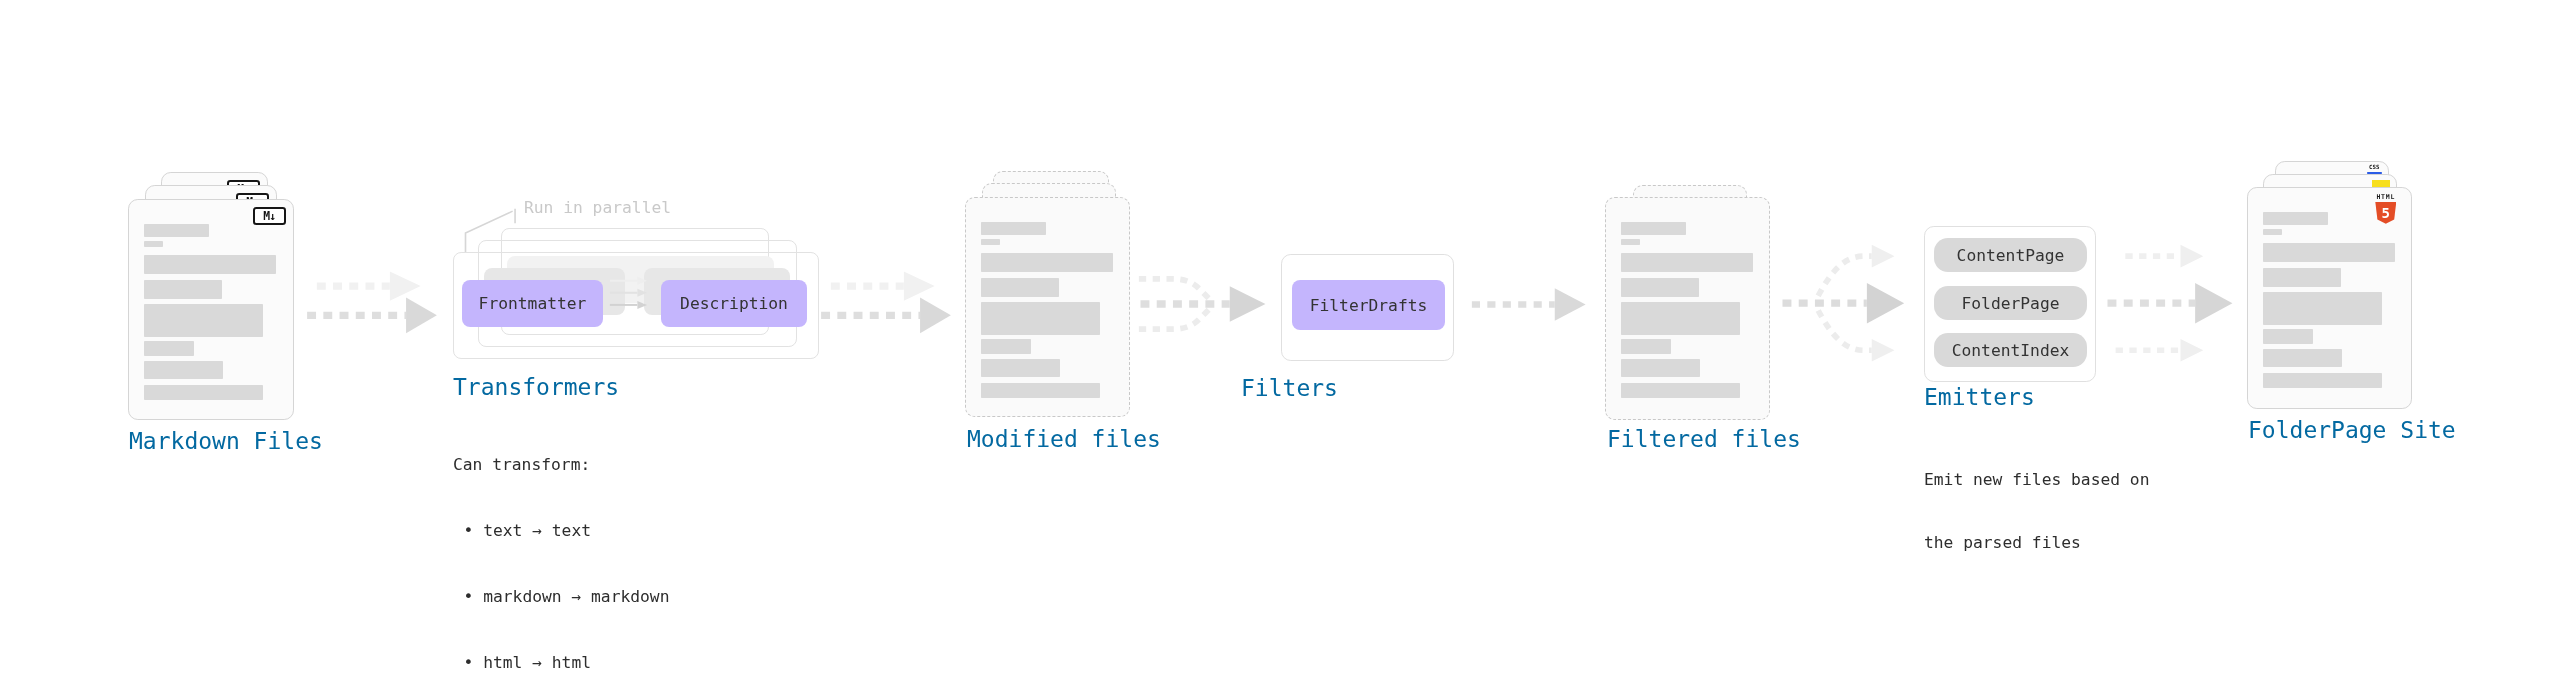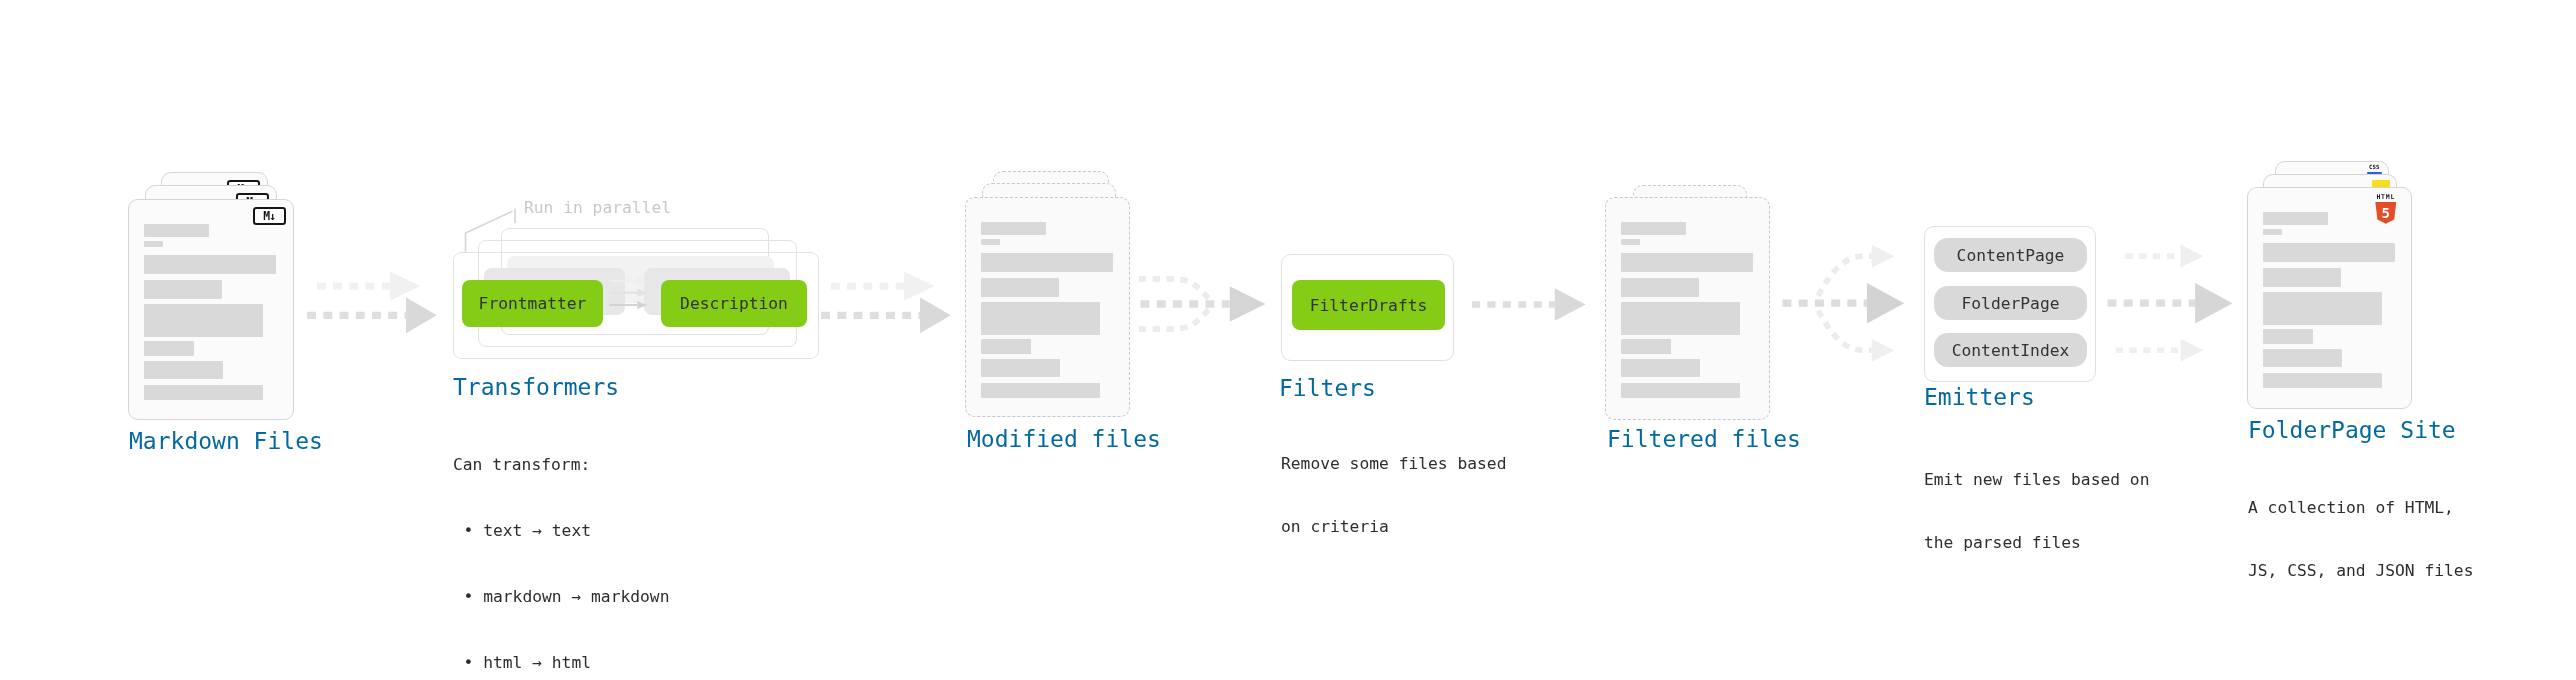--- a/index.html
+++ b/index.html
@@ -12,21 +12,21 @@
   .file-card.dash{background:#fafafa;border:1.6px dashed #c8c8c8;}
   .bar{position:absolute;left:14.6px;background:#d9d9d9;border-radius:0.8px;}
   
   .md-badge{position:absolute;top:6.5px;right:7.3px;width:29px;height:14.6px;border:2.4px solid #161616;border-radius:3.3px;
     background:#fff;font-size:11.4px;line-height:14px;font-weight:bold;text-align:center;color:#161616;letter-spacing:-0.8px;}
   
   .t-box{position:absolute;border:1.6px solid #e2e2e2;border-radius:8.1px;box-sizing:border-box;background:transparent;}
   .panel{position:absolute;background:#ffffff;border:1.6px solid #e0e0e0;border-radius:9.8px;box-sizing:border-box;}
   .pill{position:absolute;border-radius:8.1px;display:flex;align-items:center;justify-content:center;
     font-size:16.3px;color:#333333;}
-  .pill.front{background:#84cc16;}
+  .pill.front{background:#c4b5fd;}
   .pill.g1{background:#e7e7e7;}
   .pill.g2{background:#f2f2f2;}
   .e-pill{position:absolute;width:153px;height:34px;background:#d9d9d9;border-radius:14px;
     display:flex;align-items:center;justify-content:center;font-size:16.3px;color:#333333;}
   
   .heading{position:absolute;font-size:23px;font-weight:500;color:#0369a1;white-space:pre;}
   .sub{position:absolute;font-size:16.3px;line-height:21px;color:#2d2d2d;white-space:pre;}
   .body-list{position:absolute;font-size:16.3px;line-height:22px;color:#2d2d2d;white-space:pre;}
   .body-list .indent{padding-left:10.6px;}
   .annot{position:absolute;font-size:16.3px;color:#c9c9c9;white-space:pre;}
@@ -135,25 +135,21 @@
 
   <svg class="arrow" style="left:1134px;top:265px" width="142" height="78" viewBox="0 0 175 96">
     <path d="M6,17 L48,17 Q70,17 82,31 L96,45" stroke="#ececec" stroke-width="7" stroke-dasharray="9 8" fill="none"></path>
     <path d="M6,79 L48,79 Q70,79 82,65 L96,51" stroke="#ececec" stroke-width="7" stroke-dasharray="9 8" fill="none"></path>
     <line x1="8" y1="48" x2="118" y2="48" stroke="#dedede" stroke-width="9" stroke-dasharray="11 9"></line>
     <polygon points="118,26 162,48 118,70" fill="#d5d5d5"></polygon>
   </svg>
 
   <div class="panel" style="left:1281px;top:254px;width:173px;height:107px"></div>
   <div class="pill front" style="left:1292px;top:280px;width:153px;height:50px">FilterDrafts</div>
-  <div class="heading" style="left:1279px;top:375px">Filters</div>
-  <div class="sub" style="left:1281px;top:411px">
-    <div>Remove some files based</div>
-    <div>on criteria</div>
-  </div>
+  <div class="heading" style="left:1241px;top:375px">Filters</div>
 
   <svg class="arrow" style="left:1467px;top:280px" width="130" height="49" viewBox="0 0 160 60">
     <line x1="6" y1="30" x2="108" y2="30" stroke="#dedede" stroke-width="8" stroke-dasharray="10 9"></line>
     <polygon points="108,10 146,30 108,50" fill="#d9d9d9"></polygon>
   </svg>
 
   <div class="file-card dash" style="left:1633px;top:185px;width:114px;height:221px"></div>
   <div class="file-card dash" style="left:1605px;top:197px;width:165px;height:223px">
     <div>
         <div class="bar" style="top: 24.4px; width: 65px; height: 12.2px;"></div>
@@ -217,19 +213,15 @@
         <div class="bar" style="top: 41px; width: 19.5px; height: 5.7px;"></div>
         <div class="bar" style="top: 55px; width: 132px; height: 18.7px;"></div>
         <div class="bar" style="top: 80px; width: 78px; height: 18.7px;"></div>
         <div class="bar" style="top: 104px; width: 119px; height: 32.5px;"></div>
         <div class="bar" style="top: 141px; width: 50px; height: 14.6px;"></div>
         <div class="bar" style="top: 161px; width: 79px; height: 18px;"></div>
         <div class="bar" style="top: 185px; width: 119px; height: 14.6px;"></div>
       </div>
   </div>
   <div class="heading" style="left:2248px;top:417px">FolderPage Site</div>
-  <div class="sub" style="left:2248px;top:455px">
-    <div>A collection of HTML,</div>
-    <div>JS, CSS, and JSON files</div>
-  </div>
 
 </div>
 
 
 </body></html>

